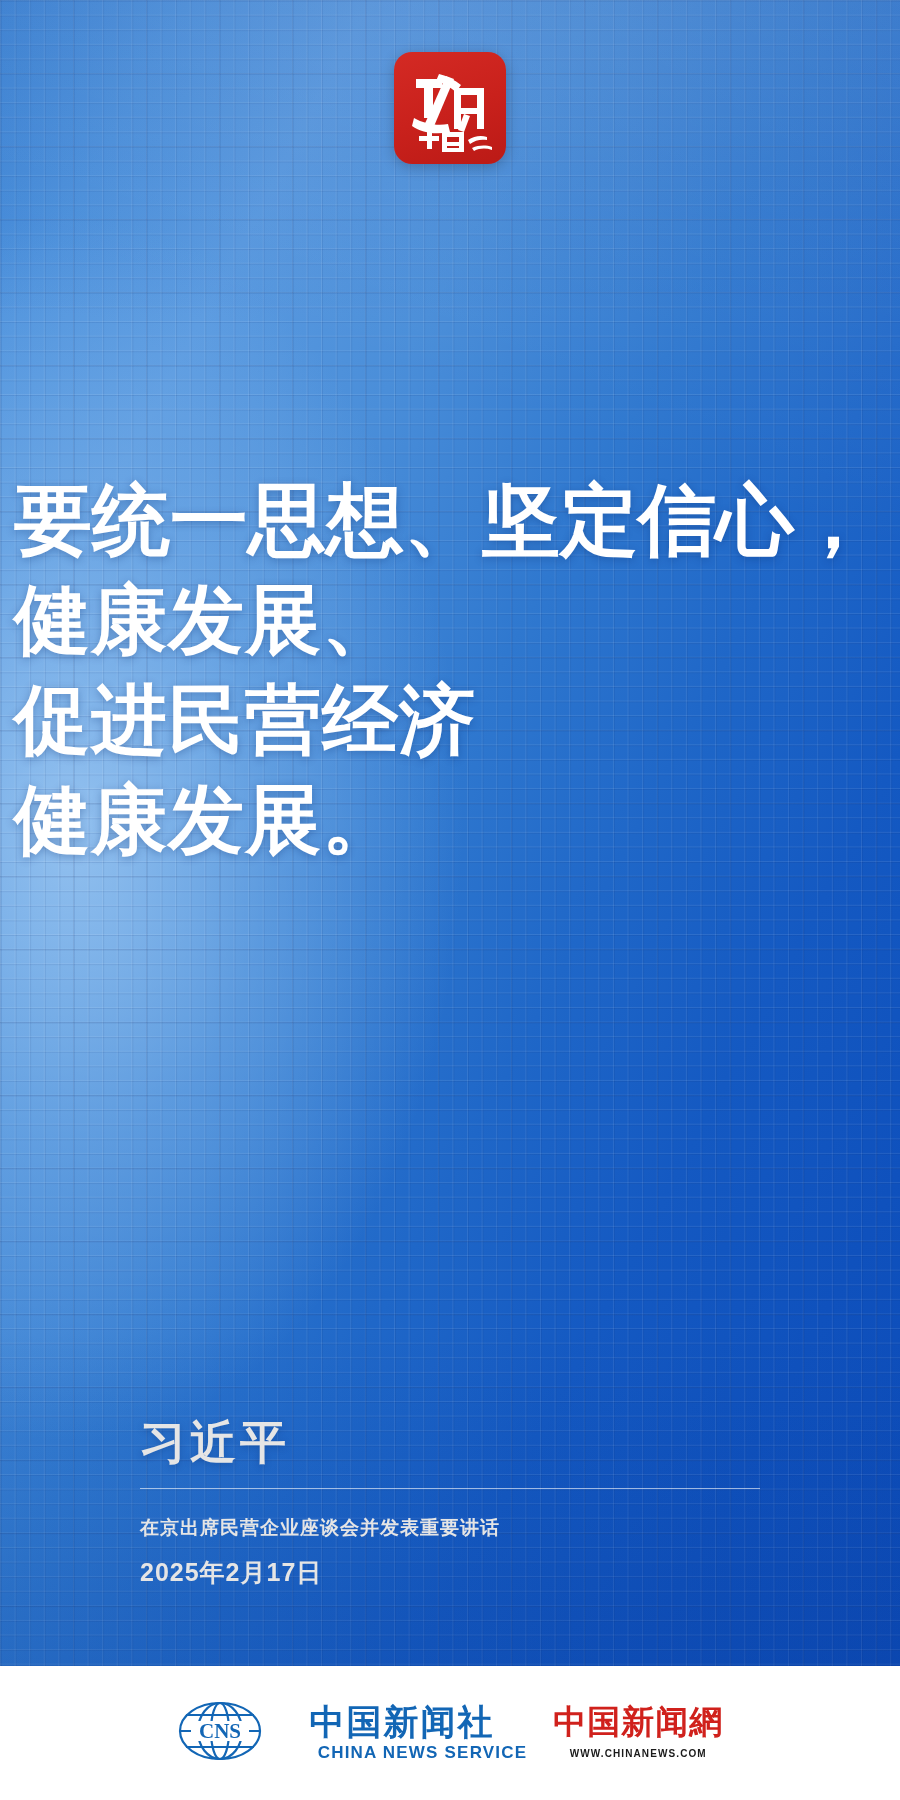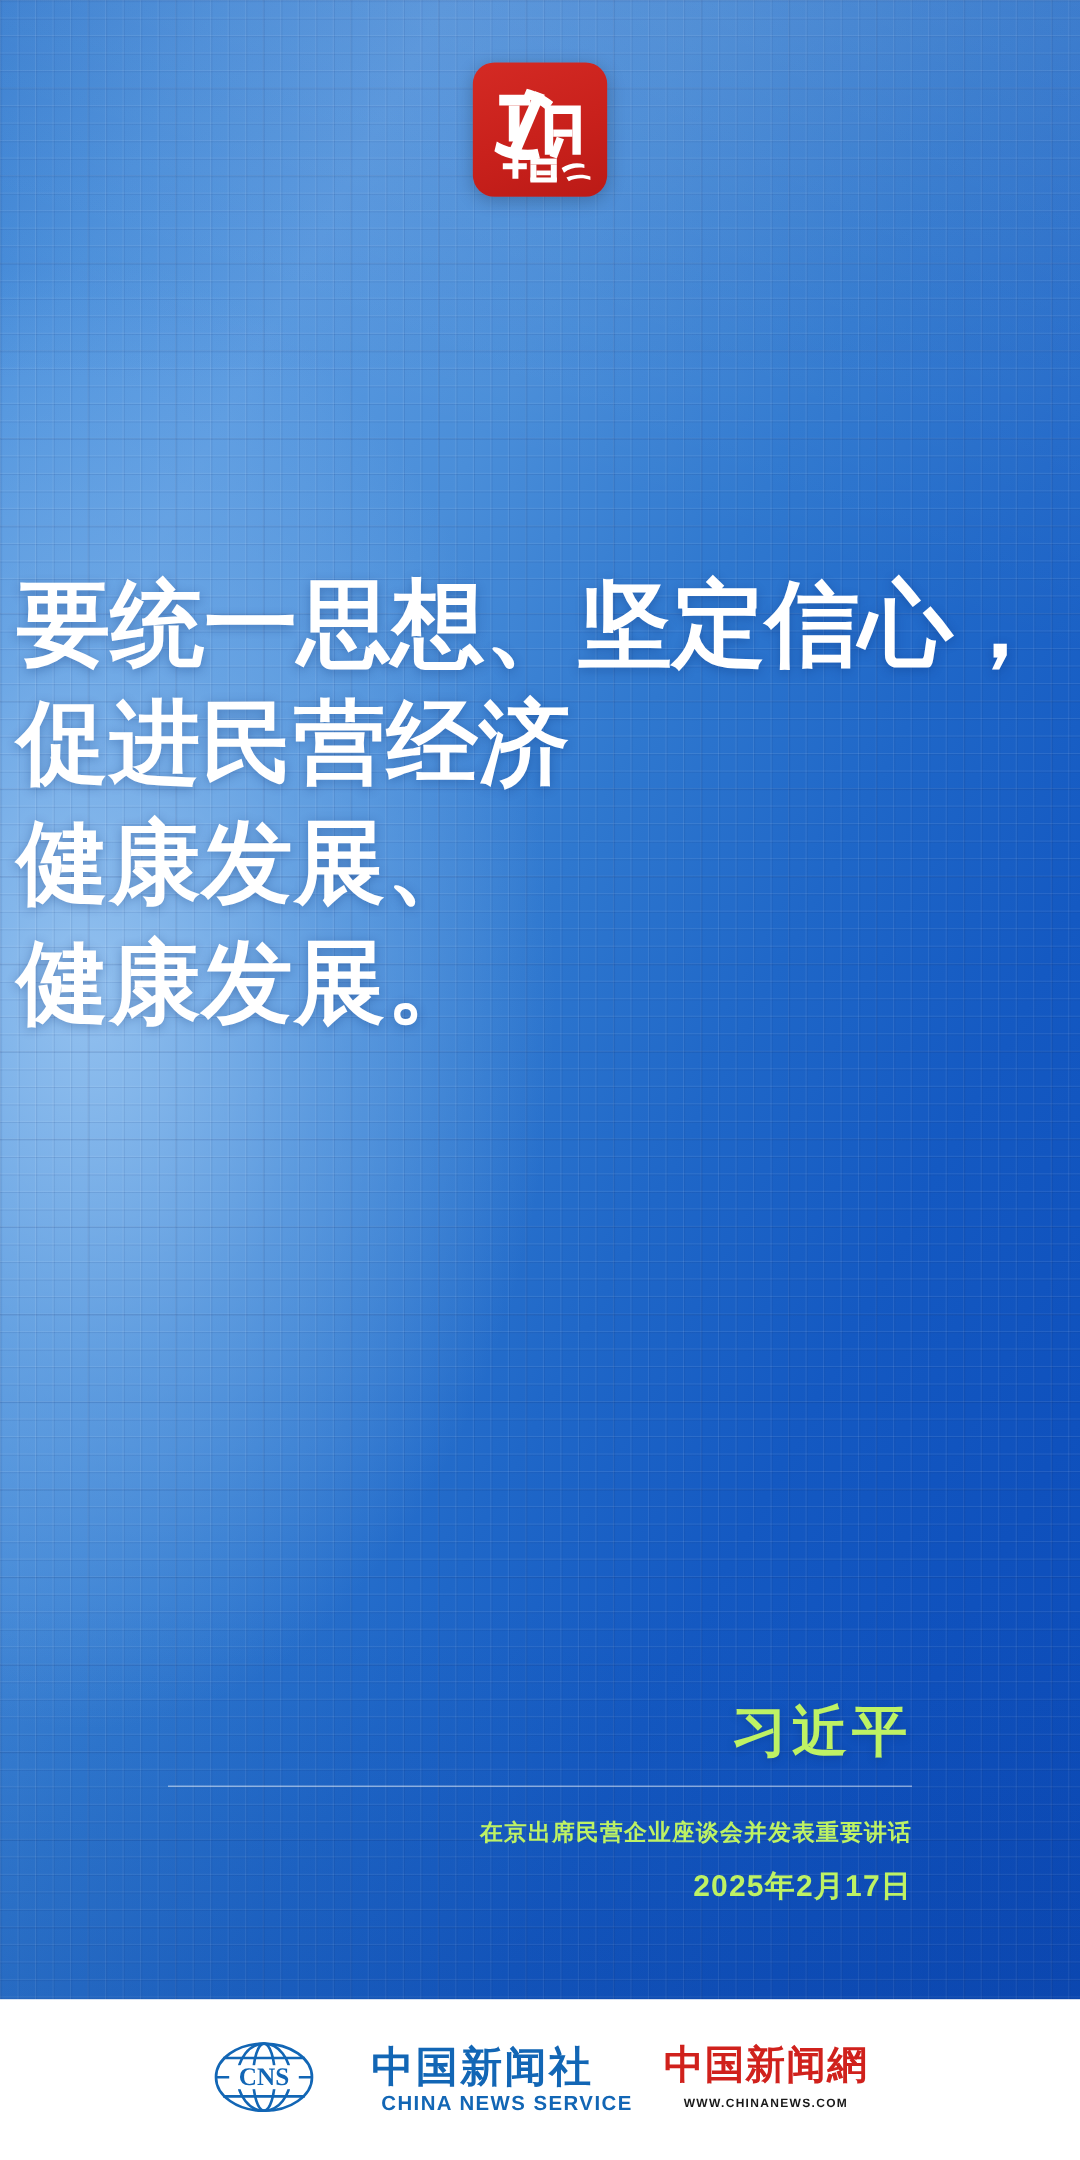--- a/index.html
+++ b/index.html
@@ -112,22 +112,22 @@
   .headline .line { display: block; white-space: nowrap; }
   .headline .line-1 { font-size: 78px; letter-spacing: 0px; }
 
   
   .attrib {
     position: absolute;
     left: 50%;
     transform: translateX(-50%);
     top: 1412px;
     width: 620px;
-    text-align: right;
-    color: #bef264;
+    text-align: left;
+    color: #e5e5e5;
   }
   .speaker {
     font-size: 46px;
     font-weight: 700;
     letter-spacing: 4px;
     line-height: 60px;
     text-shadow: 0 2px 7px rgba(6,40,105,0.28);
   }
   .divider {
     height: 1px;
@@ -186,21 +186,21 @@
     line-height: 20px;
     margin-top: 1px;
     margin-left: 41px;
   }
   .cnw-block { display:flex; flex-direction: column; align-items: center; margin-left: 12px;}
   .cnw-cn {
     color: #d0211c;
     font-size: 33px;
     font-weight: 700;
     letter-spacing: 1px;
-    font-family: Liberation Serif, serif;
+    font-family: Liberation Sans, sans-serif;
     line-height: 38px;
   }
   .cnw-en {
     color: #1a1a1a;
     font-size: 10px;
     font-weight: 700;
     letter-spacing: 1.1px;
     line-height: 20px;
     margin-top: 3px;
   }
@@ -246,22 +246,22 @@
 
             <path d="M74 88 c6 -4 13 -5 19 -3 l0 3 c-6 -1 -12 0 -17 4 z"></path>
             <path d="M78 96 c7 -3 14 -3 20 -1 l0 3 c-6 -2 -12 -2 -18 1 z"></path>
           </g>
         </svg>
       </div>
     </div>
 
     <div class="headline">
       <span class="line line-1">要统一思想、坚定信心，</span>
+      <span class="line">健康发展、</span>
       <span class="line">促进民营经济</span>
-      <span class="line">健康发展、</span>
       <span class="line">健康发展。</span>
     </div>
 
     <div class="attrib">
       <div class="speaker">习近平</div>
       <div class="divider"></div>
       <div class="occasion">在京出席民营企业座谈会并发表重要讲话</div>
       <div class="date">2025年2月17日</div>
     </div>
 

